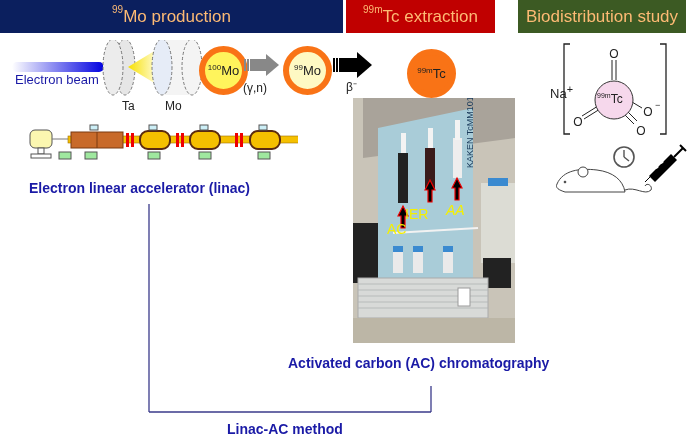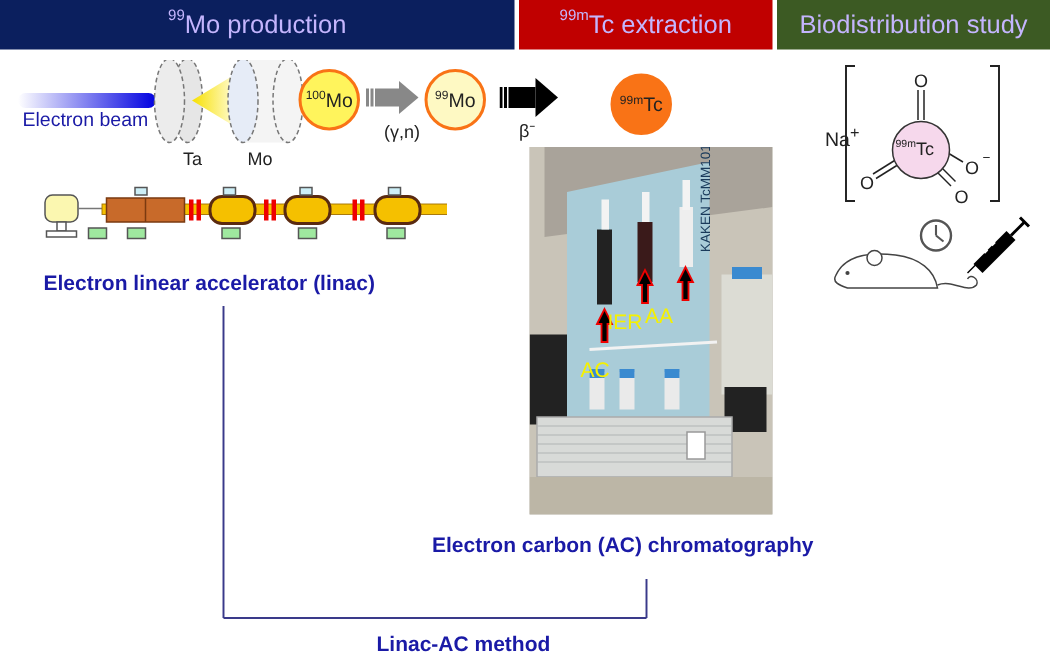--- a/index.html
+++ b/index.html
@@ -1,25 +1,25 @@
 <!DOCTYPE html>
 <html><head>
 <meta charset="utf-8">
 <style>
   html,body{margin:0;padding:0;background:#fff;}
   body{width:700px;height:444px;position:relative;overflow:hidden;font-family:"Liberation Sans",sans-serif;}
   .abs{position:absolute;}
-  .hdr{position:absolute;top:0;height:33px;color:#c4b5fd;font-size:17px;display:flex;align-items:center;justify-content:center;}
+  .hdr{position:absolute;top:0;height:33px;color:#fdba74;font-size:17px;display:flex;align-items:center;justify-content:center;}
   .hdr sup{font-size:10px;position:relative;top:-2px;}
   #hdr1{left:0;width:343px;background:#0b1f5e;}
-  #hdr2{left:346px;width:169px;background:#c00000;}
-  #hdr3{left:518px;width:182px;background:#3c5a23;}
+  #hdr2{left:346px;width:149px;background:#c00000;}
+  #hdr3{left:518px;width:168px;background:#3c5a23;}
   .caption{position:absolute;color:#1a1aa6;font-weight:bold;font-size:14px;white-space:nowrap;}
   .small{position:absolute;font-size:12px;color:#222;white-space:nowrap;}
-  .circle{position:absolute;border:2px solid #f97316;border-radius:50%;display:flex;align-items:center;justify-content:center;font-size:13px;color:#222;}
+  .circle{position:absolute;border:6px solid #f97316;border-radius:50%;display:flex;align-items:center;justify-content:center;font-size:13px;color:#222;}
   .circle sup{font-size:8px;}
   .photo{position:absolute;left:353px;top:98px;width:162px;height:245px;overflow:hidden;background:#b9b4a8;}
   .ylabel{position:absolute;color:#f5f000;font-size:14px;font-weight:normal;}
 </style>
 </head>
 <body>
 
 <div id="hdr1" class="hdr">
   <span><sup>99</sup><span>Mo production</span></span>
 </div>
@@ -62,21 +62,21 @@
 <div class="circle" style="left:199px;top:46px;width:37px;height:37px;background:#fff45c;">
   <span><sup>100</sup><span>Mo</span></span>
 </div>
 
 <svg class="abs" style="left:244px;top:54px" width="36" height="22">
   <rect x="0" y="5" width="2" height="12" fill="#888"></rect>
     <rect x="3" y="5" width="2" height="12" fill="#888"></rect>
   <rect x="6" y="5" width="16" height="12" fill="#888"></rect>
   <polygon points="22,0 35,11 22,22" fill="#888"></polygon>
 </svg>
-<div class="small" style="left:256px;top:81px;">(γ,n)</div>
+<div class="small" style="left:243px;top:81px;">(γ,n)</div>
 
 <div class="circle" style="left:283px;top:46px;width:37px;height:37px;background:#fef9c3;">
   <span><sup>99</sup><span>Mo</span></span>
 </div>
 
 <svg class="abs" style="left:333px;top:52px" width="40" height="26">
   <rect x="0" y="6" width="2" height="14" fill="#000"></rect>
     <rect x="3" y="6" width="2" height="14" fill="#000"></rect>
   <rect x="6" y="6" width="18" height="14" fill="#000"></rect>
   <polygon points="24,0 39,13 24,26" fill="#000"></polygon>
@@ -152,25 +152,25 @@
     <g stroke="#b0b4b4" stroke-width="0.8">
         <line x1="5" y1="186" x2="135" y2="186"></line>
         <line x1="5" y1="192" x2="135" y2="192"></line>
         <line x1="5" y1="198" x2="135" y2="198"></line>
         <line x1="5" y1="204" x2="135" y2="204"></line>
         <line x1="5" y1="210" x2="135" y2="210"></line>
       </g>
     <rect x="105" y="190" width="12" height="18" fill="#fff" stroke="#999"></rect>
     <rect x="0" y="220" width="162" height="25" fill="#bcb6a6"></rect>
   </svg>
-  <div class="ylabel" style="left:34px;top:140px;">AC</div>
+  <div class="ylabel" style="left:34px;top:123px;">AC</div>
   <div class="ylabel" style="left:52px;top:108px;">IER</div>
-  <div class="ylabel" style="left:77px;top:104px;">AA</div>
-</div>
-<div class="caption" style="left:288px;top:355px;">Electron carbon (AC) chromatography</div>
+  <div class="ylabel" style="left:93px;top:104px;font-style:italic;">AA</div>
+</div>
+<div class="caption" style="left:288px;top:355px;">Activated carbon (AC) chromatography</div>
 
 <div class="small" style="left:550px;top:83px;font-size:13px;"><span>Na</span><sup>+</sup></div>
 <svg class="abs" style="left:560px;top:38px" width="110" height="102">
   <path d="M10,6 L4,6 L4,96 L10,96" fill="none" stroke="#222" stroke-width="1.3"></path>
   <path d="M100,6 L106,6 L106,96 L100,96" fill="none" stroke="#222" stroke-width="1.3"></path>
   <line x1="52" y1="22" x2="52" y2="42" stroke="#222"></line>
     <line x1="56" y1="22" x2="56" y2="42" stroke="#222"></line>
   <line x1="38" y1="68" x2="22" y2="78" stroke="#222"></line>
     <line x1="40" y1="71" x2="24" y2="81" stroke="#222"></line>
   <line x1="62" y1="74" x2="74" y2="86" stroke="#222"></line>
@@ -205,13 +205,13 @@
     <path d="M90,50 C100,46 110,56 116,50 C118,46 112,42 110,46" fill="none"></path>
     <circle cx="30" cy="42" r="0.9" fill="#444"></circle>
   </g>
 </svg>
 
 <svg class="abs" style="left:140px;top:200px" width="300" height="215">
   <line x1="9" y1="4" x2="9" y2="212" stroke="#3a3a8a" stroke-width="1.3"></line>
   <line x1="9" y1="212" x2="291" y2="212" stroke="#3a3a8a" stroke-width="1.3"></line>
   <line x1="291" y1="186" x2="291" y2="212" stroke="#3a3a8a" stroke-width="1.3"></line>
 </svg>
-<div class="caption" style="left:227px;top:421px;margin-left:24px;">Linac-AC method</div>
+<div class="caption" style="left:227px;top:421px;">Linac-AC method</div>
 
 </body></html>

